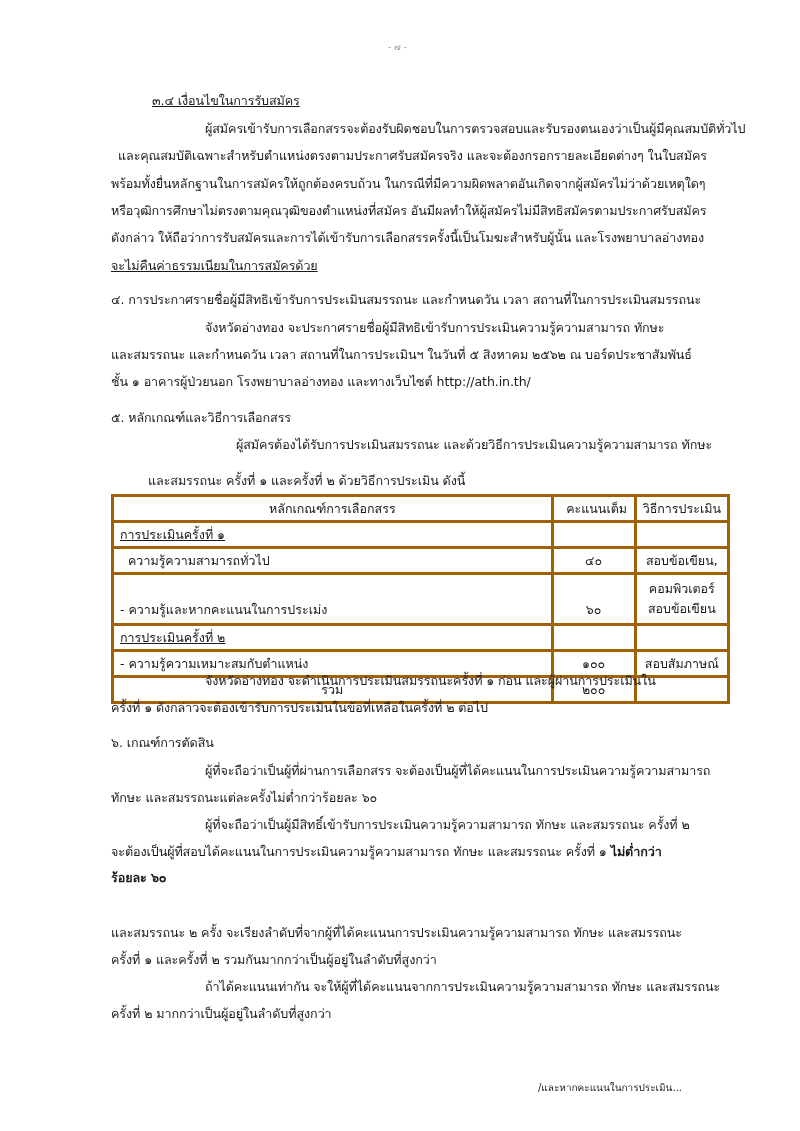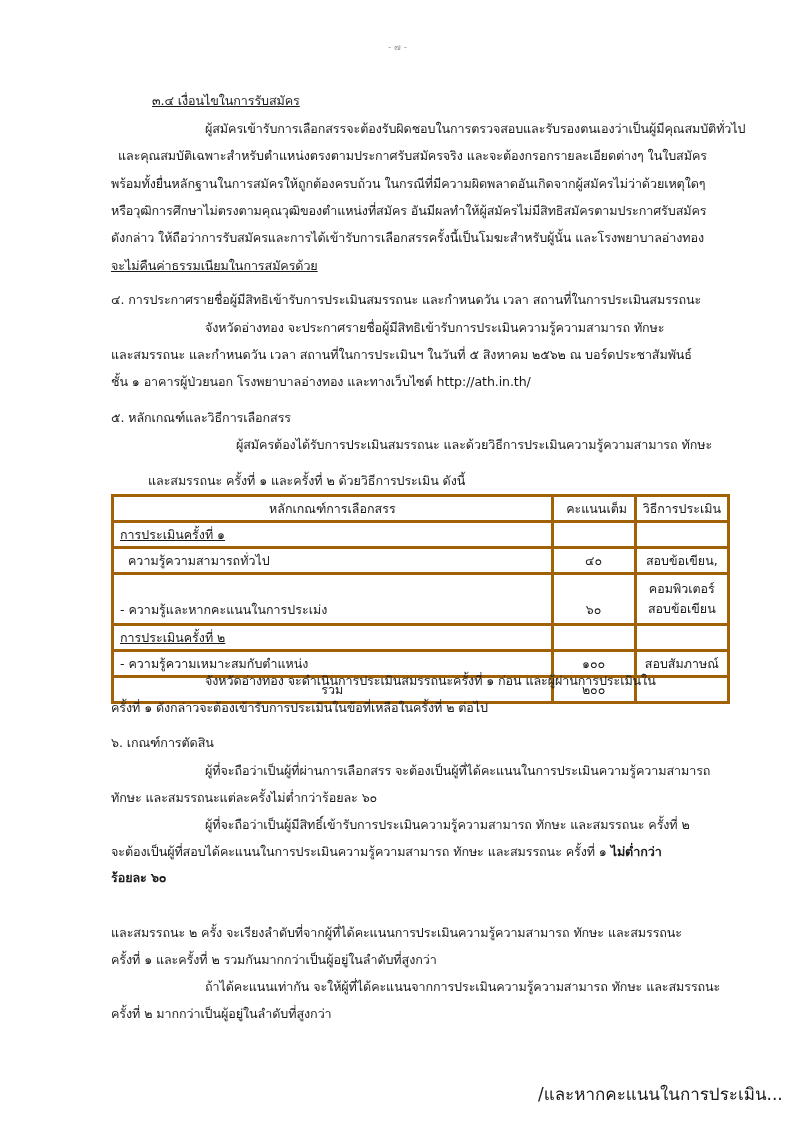--- a/index.html
+++ b/index.html
@@ -7,21 +7,21 @@
       font-family: "DejaVu Sans", "Liberation Sans", sans-serif; color: #1a1a1a; }
     .page { position: absolute; left: 0; top: 0; width: 800px; height: 1131px; }
     .pnum { position: absolute; left: 388px; top: 40px; font-size: 9px; color: #9a9a9a; }
     .ln { position: absolute; font-size: 12.6px; line-height: 16px; white-space: nowrap; letter-spacing: -0.1px; }
     .u { text-decoration: underline; }
     .b { font-weight: bold; }
     table.crit { position: absolute; left: 111px; top: 466px; width: 619px; border-collapse: collapse; font-size: 12.5px; }
     table.crit td { border: 3px solid #a16207; height: 23px; padding: 0 6px; white-space: nowrap; }
     table.crit td.c { text-align: center; }
     table.crit tr.tall td { height: 45px; }
-    .footer { position: absolute; left: 538px; top: 1032px; font-size: 17px; }
+    .footer { position: absolute; left: 538px; top: 1032px; font-size: 10px; }
   </style>
 </head>
 <body>
 
 <div class="page">
 
   <div class="pnum">- ๗ -</div>
 
   <div class="ln u" style="left:152px;top:93px;">๓.๔  เงื่อนไขในการรับสมัคร</div>
   <div class="ln" style="left:205px;top:121px;">ผู้สมัครเข้ารับการเลือกสรรจะต้องรับผิดชอบในการตรวจสอบและรับรองตนเองว่าเป็นผู้มีคุณสมบัติทั่วไป</div>

